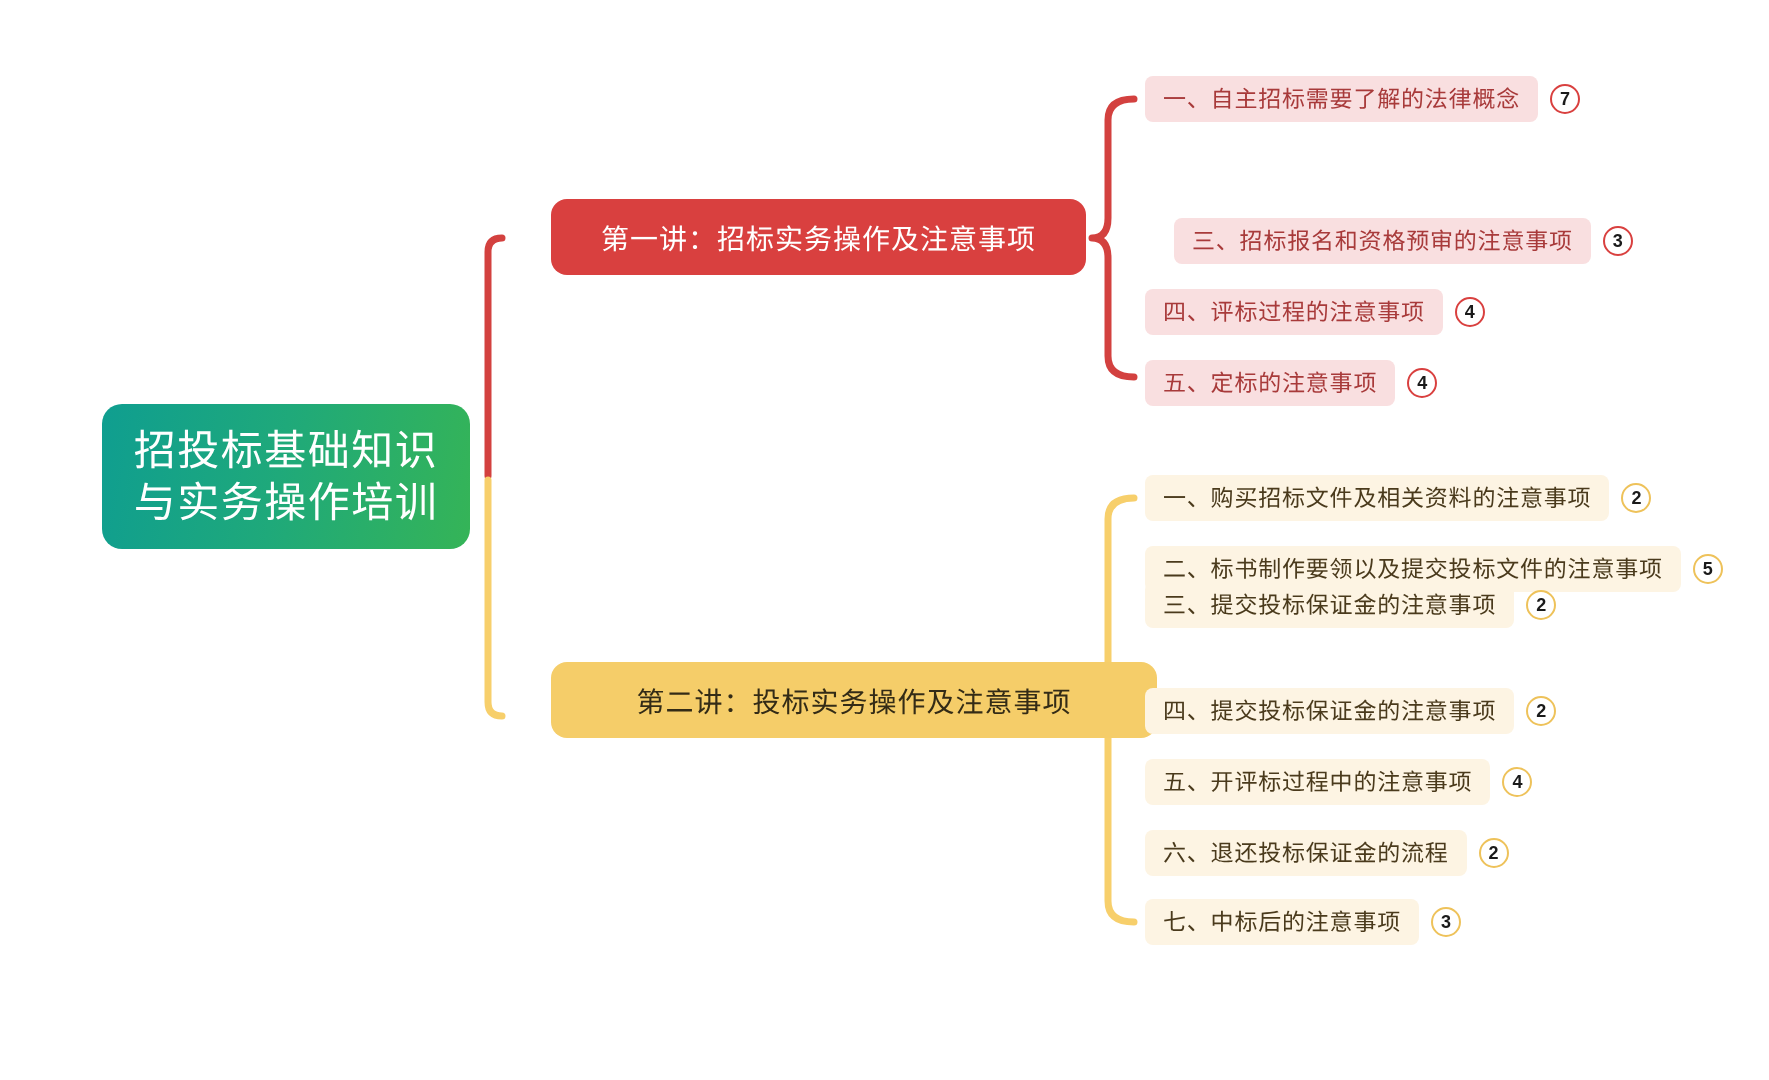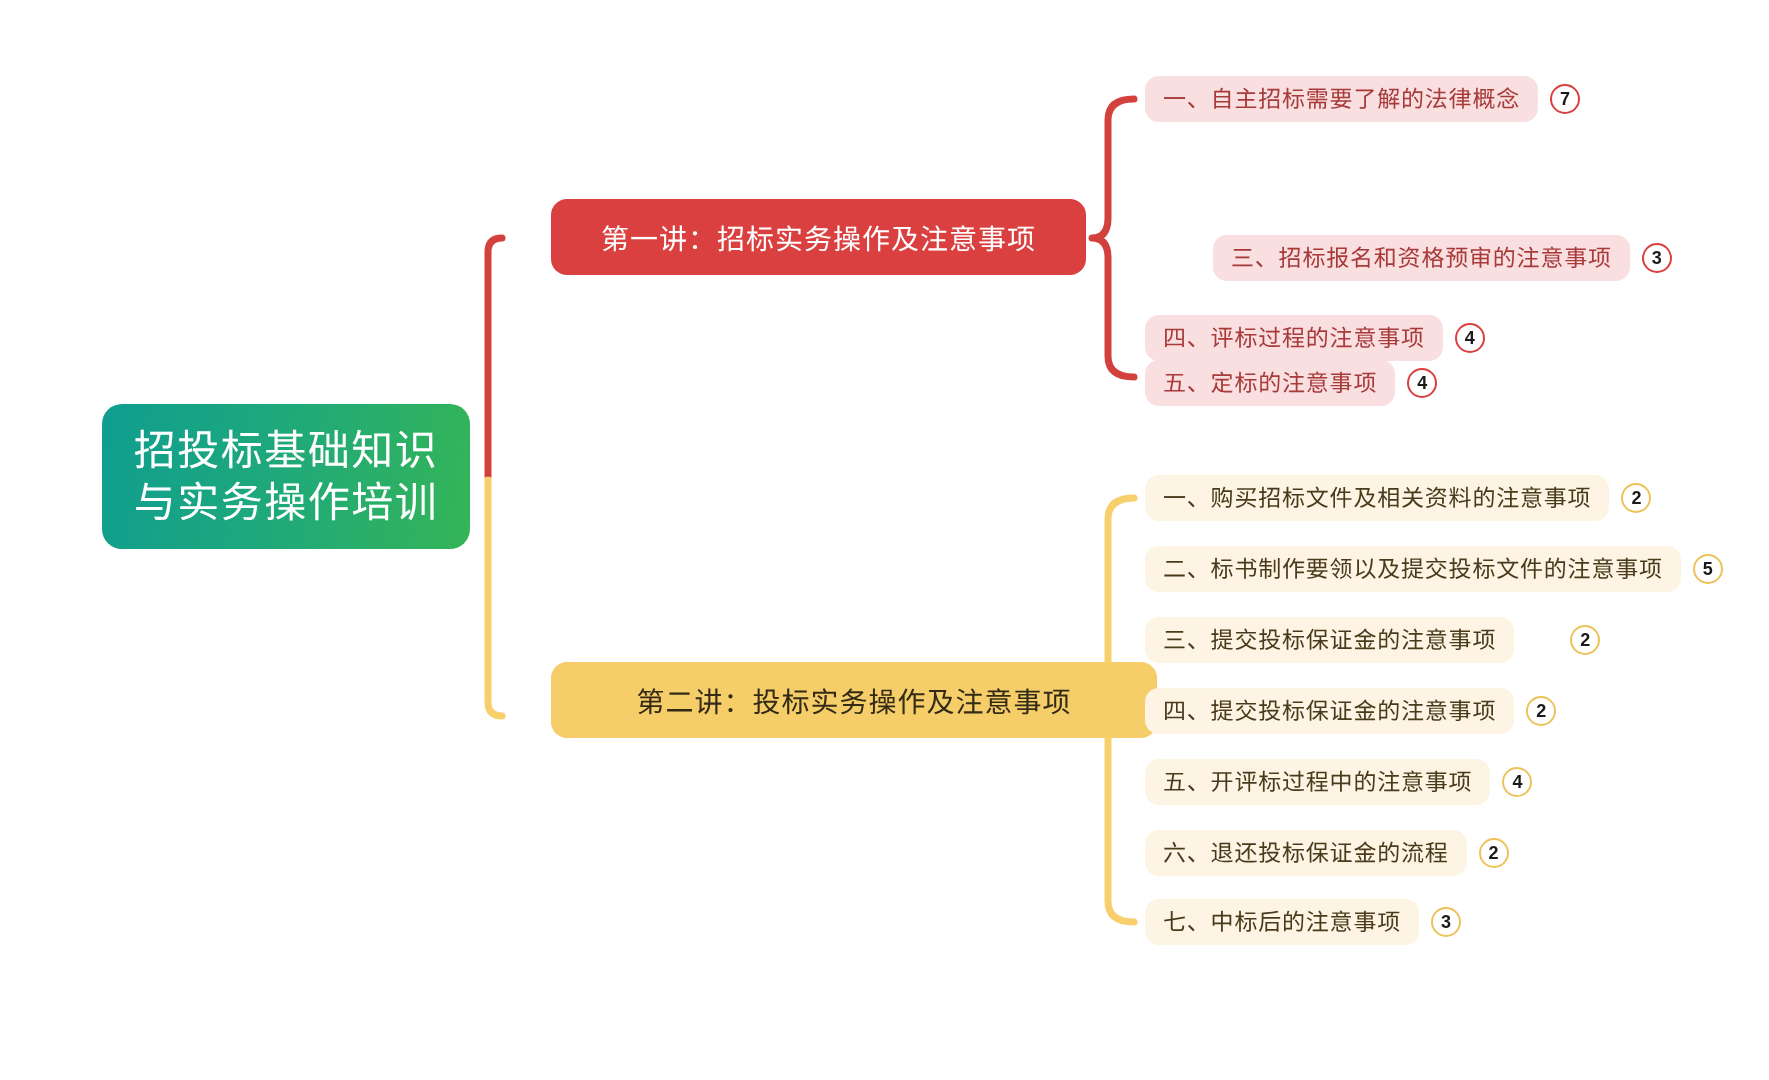--- a/index.html
+++ b/index.html
@@ -93,21 +93,21 @@
   
   .leaf-row {
     position: absolute;
     display: flex;
     align-items: center;
     z-index: 3;
     height: 46px;
   }
   .leaf-pill {
     height: 46px;
-    border-radius: 14px;
+    border-radius: 8px;
     display: flex;
     align-items: center;
     padding: 0 18px;
     white-space: nowrap;
   }
   .leaf-pill .leaf-label {
     font-size: 23px;
     letter-spacing: 0.8px;
     line-height: 1;
   }
@@ -179,30 +179,30 @@
   <div class="leaf-row theme-red" style="left:1145px; top:76px;">
     <div class="leaf-pill">
       <span class="leaf-label">一、自主招标需要了解的法律概念</span>
     </div>
     <div class="count-badge">
       <span class="badge-num">7</span>
     </div>
   </div>
 
 
-  <div class="leaf-row theme-red" style="left:1213px; top:218px;margin-top:17px;">
+  <div class="leaf-row theme-red" style="left:1174px; top:218px;">
     <div class="leaf-pill">
       <span class="leaf-label">三、招标报名和资格预审的注意事项</span>
     </div>
     <div class="count-badge">
       <span class="badge-num">3</span>
     </div>
   </div>
 
-  <div class="leaf-row theme-red" style="left:1145px; top:289px;margin-top:26px;">
+  <div class="leaf-row theme-red" style="left:1145px; top:289px;">
     <div class="leaf-pill">
       <span class="leaf-label">四、评标过程的注意事项</span>
     </div>
     <div class="count-badge">
       <span class="badge-num">4</span>
     </div>
   </div>
 
   <div class="leaf-row theme-red" style="left:1145px; top:360px;">
     <div class="leaf-pill">
@@ -228,21 +228,21 @@
 
   <div class="leaf-row theme-amber" style="left:1145px; top:546px;">
     <div class="leaf-pill">
       <span class="leaf-label">二、标书制作要领以及提交投标文件的注意事项</span>
     </div>
     <div class="count-badge">
       <span class="badge-num">5</span>
     </div>
   </div>
 
-  <div class="leaf-row theme-amber" style="left:1145px; top:617px;gap:44px;">
+  <div class="leaf-row theme-amber" style="left:1145px; top:582px;">
     <div class="leaf-pill">
       <span class="leaf-label">三、提交投标保证金的注意事项</span>
     </div>
     <div class="count-badge">
       <span class="badge-num">2</span>
     </div>
   </div>
 
   <div class="leaf-row theme-amber" style="left:1145px; top:688px;">
     <div class="leaf-pill">

